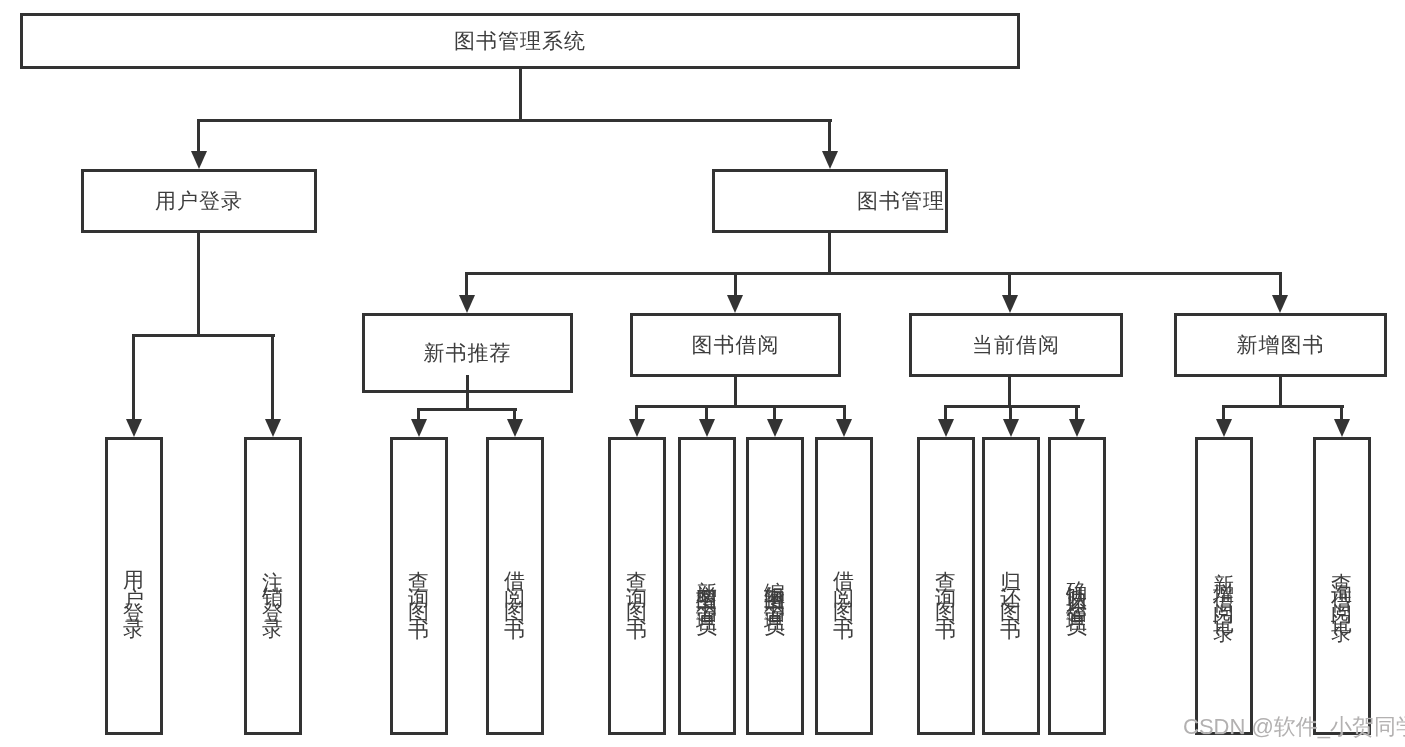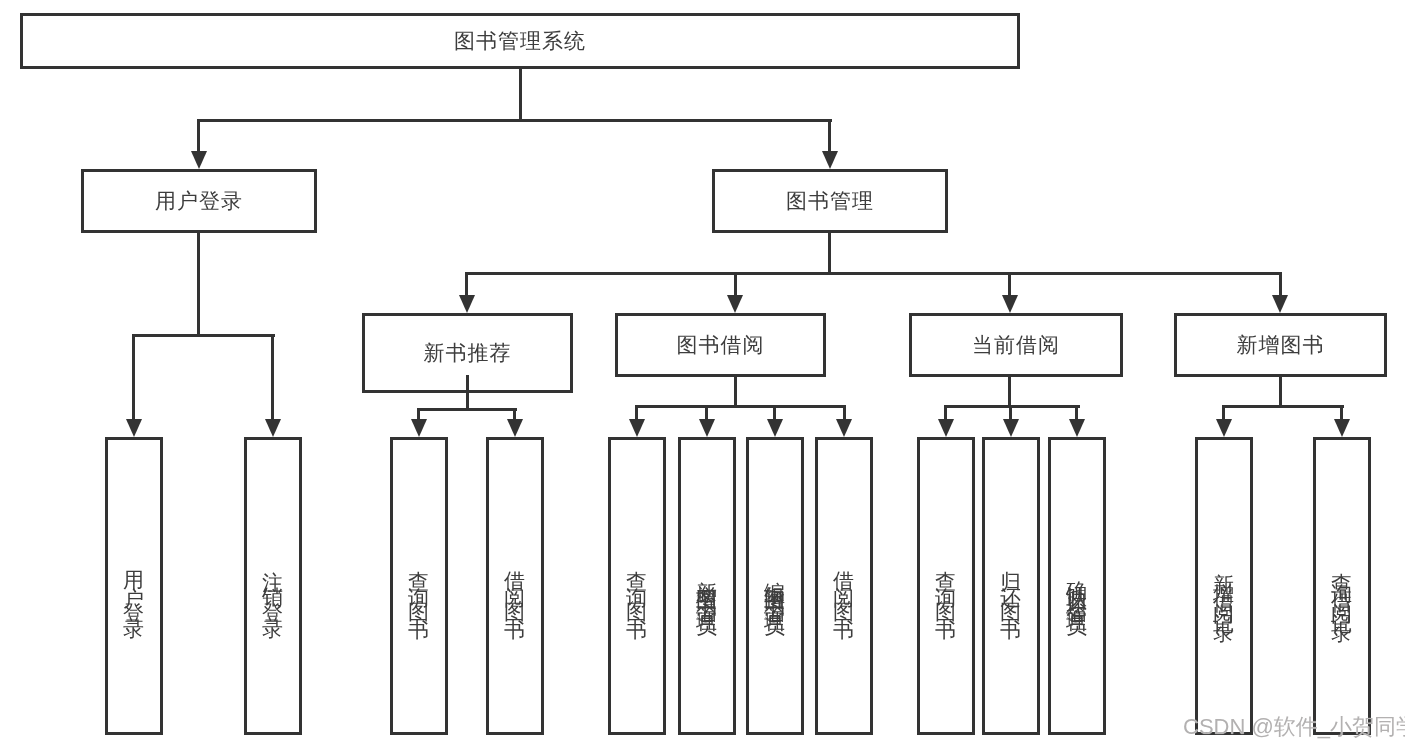--- a/index.html
+++ b/index.html
@@ -74,21 +74,21 @@
   <div class="line" style="left:519px; top:68px; width:3px; height:54px;"></div>
   <div class="line" style="left:198px; top:119px; width:634px; height:3px;"></div>
   <div class="line" style="left:197px; top:119px; width:3px; height:34px;"></div>
   <div class="line" style="left:828px; top:119px; width:3px; height:34px;"></div>
   <div class="arrow" style="left:191px; top:151px;"></div>
   <div class="arrow" style="left:822px; top:151px;"></div>
 
   <div class="box h" style="left:81px; top:169px; width:236px; height:64px;">
     <span>用户登录</span>
   </div>
-  <div class="box h" style="left:712px; top:169px; width:236px; height:64px;">
+  <div class="box h" style="left:712px; top:169px; width:236px; height:64px;justify-content:flex-end;">
     <span>图书管理</span>
   </div>
 
   <div class="line" style="left:197px; top:231px; width:3px; height:106px;"></div>
   <div class="line" style="left:132px; top:334px; width:143px; height:3px;"></div>
   <div class="line" style="left:132px; top:334px; width:3px; height:88px;"></div>
   <div class="line" style="left:271px; top:334px; width:3px; height:88px;"></div>
   <div class="arrow" style="left:126px; top:419px;"></div>
   <div class="arrow" style="left:265px; top:419px;"></div>
 
@@ -99,21 +99,21 @@
   <div class="line" style="left:1008px; top:272px; width:3px; height:26px;"></div>
   <div class="line" style="left:1279px; top:272px; width:3px; height:26px;"></div>
   <div class="arrow" style="left:459px; top:295px;"></div>
   <div class="arrow" style="left:727px; top:295px;"></div>
   <div class="arrow" style="left:1002px; top:295px;"></div>
   <div class="arrow" style="left:1272px; top:295px;"></div>
 
   <div class="box h" style="left:362px; top:313px; width:211px; height:80px;">
     <span>新书推荐</span>
   </div>
-  <div class="box h" style="left:615px; top:313px; width:211px; height:64px;">
+  <div class="box h" style="left:630px; top:313px; width:211px; height:64px;">
     <span>图书借阅</span>
   </div>
   <div class="box h" style="left:903px; top:313px; width:214px; height:64px;margin-left:6px;">
     <span>当前借阅</span>
   </div>
   <div class="box h" style="left:1174px; top:313px; width:213px; height:64px;">
     <span>新增图书</span>
   </div>
 
   <div class="line" style="left:466px; top:375px; width:3px; height:36px;"></div>

